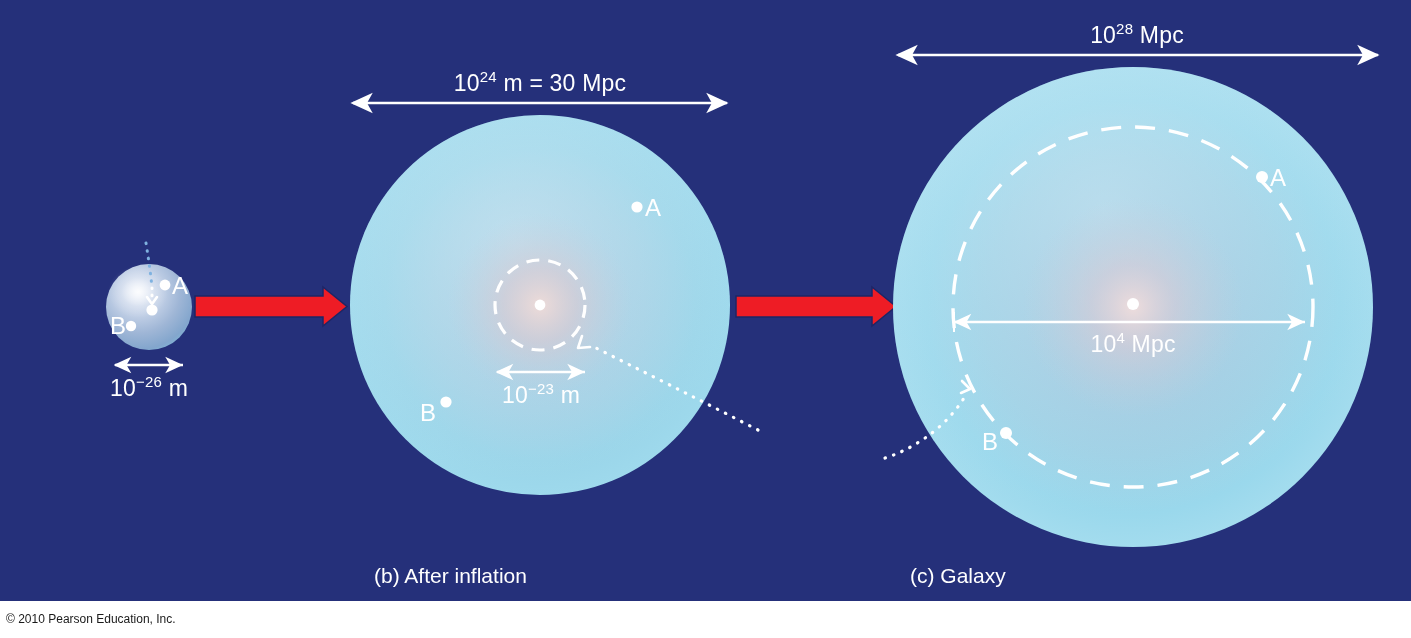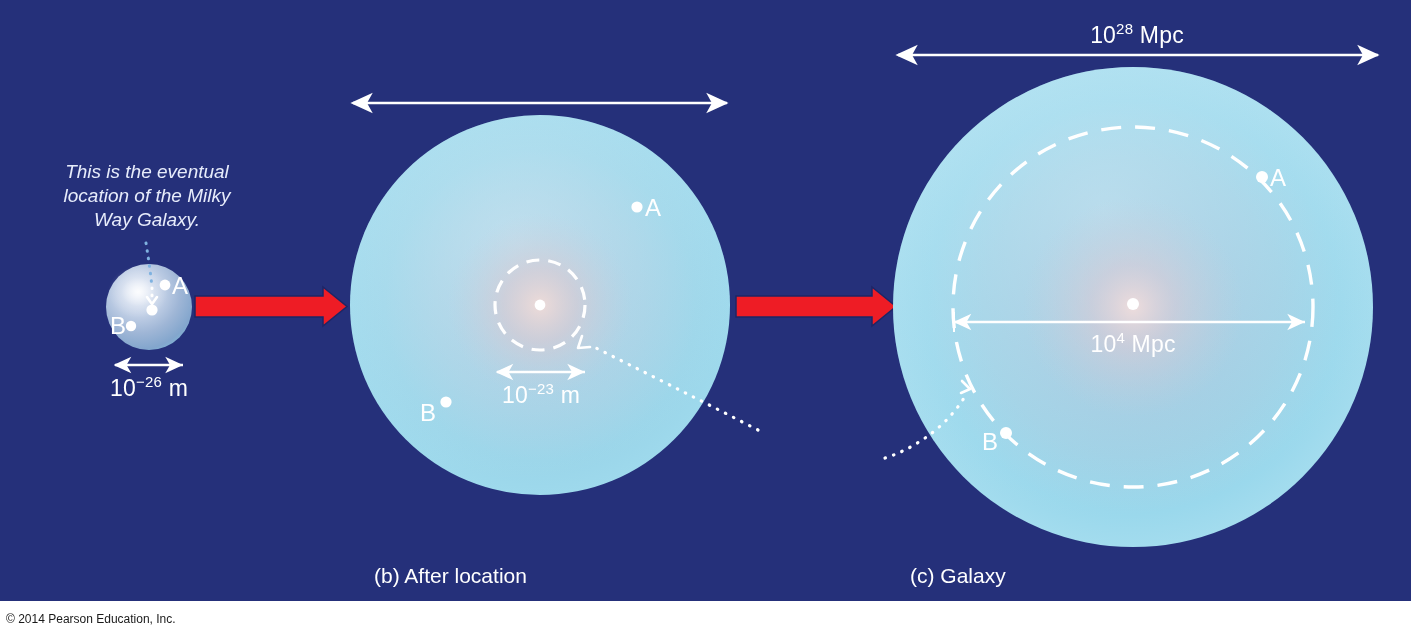--- a/index.html
+++ b/index.html
@@ -201,49 +201,51 @@
       <circle cx="1262" cy="177" r="6" fill="#ffffff"></circle>
       <circle cx="1006" cy="433" r="6" fill="#ffffff"></circle>
 
       <line x1="955" y1="322" x2="1305" y2="322" stroke="#ffffff" stroke-width="2.4" marker-start="url(#arrowStartSmall)" marker-end="url(#arrowEndSmall)"></line>
       <line x1="954" y1="312" x2="954" y2="332" stroke="#ffffff" stroke-width="2"></line>
 
       <path d="M885,458 C905,452 945,432 967,393" fill="none" stroke="#ffffff" stroke-width="3.2" stroke-linecap="round" stroke-dasharray="0.5 8.5"></path>
       <path d="M962,381 L970,389 L961,393" fill="none" stroke="#ffffff" stroke-width="2.6" stroke-linecap="round" stroke-linejoin="round"></path>
     </svg>
 
-    <div class="txt annot centerx" style="left:147px; top:160px; width:196px;">This is the eventual location of the Milky Way Galaxy.</div>
 
     <div class="txt point-label" style="left:172px; top:272px;">A</div>
     <div class="txt point-label" style="left:110px; top:312px;">B</div>
 
     <div class="txt dim-label centerx" style="left:149px; top:375px;">
       <span>10</span><sup>−26</sup><span> m</span>
     </div>
 
+    <div class="txt dim-label centerx" style="left:540px; top:70px;">
+      <span>10</span><sup>24</sup><span> m = 30 Mpc</span>
+    </div>
 
     <div class="txt point-label" style="left:645px; top:194px;">A</div>
     <div class="txt point-label" style="left:420px; top:399px;">B</div>
 
     <div class="txt dim-label centerx" style="left:541px; top:382px;">
       <span>10</span><sup>−23</sup><span> m</span>
     </div>
 
 
     <div class="txt dim-label centerx" style="left:1137px; top:22px;">
       <span>10</span><sup>28</sup><span> Mpc</span>
     </div>
 
     <div class="txt point-label" style="left:1270px; top:164px;">A</div>
     <div class="txt point-label" style="left:982px; top:428px;">B</div>
 
     <div class="txt dim-label centerx" style="left:1133px; top:331px;">
       <span>10</span><sup>4</sup><span> Mpc</span>
     </div>
 
-    <div class="txt caption" style="left:374px; top:564px;">(b) After location</div>
+    <div class="txt caption" style="left:374px; top:564px;">(b) After inflation</div>
     <div class="txt caption" style="left:910px; top:564px;">(c) Galaxy</div>
 
   </div>
 
-  <div id="copyright">© 2014 Pearson Education, Inc.</div>
+  <div id="copyright">© 2010 Pearson Education, Inc.</div>
 
 </div>
 
 </body></html>

